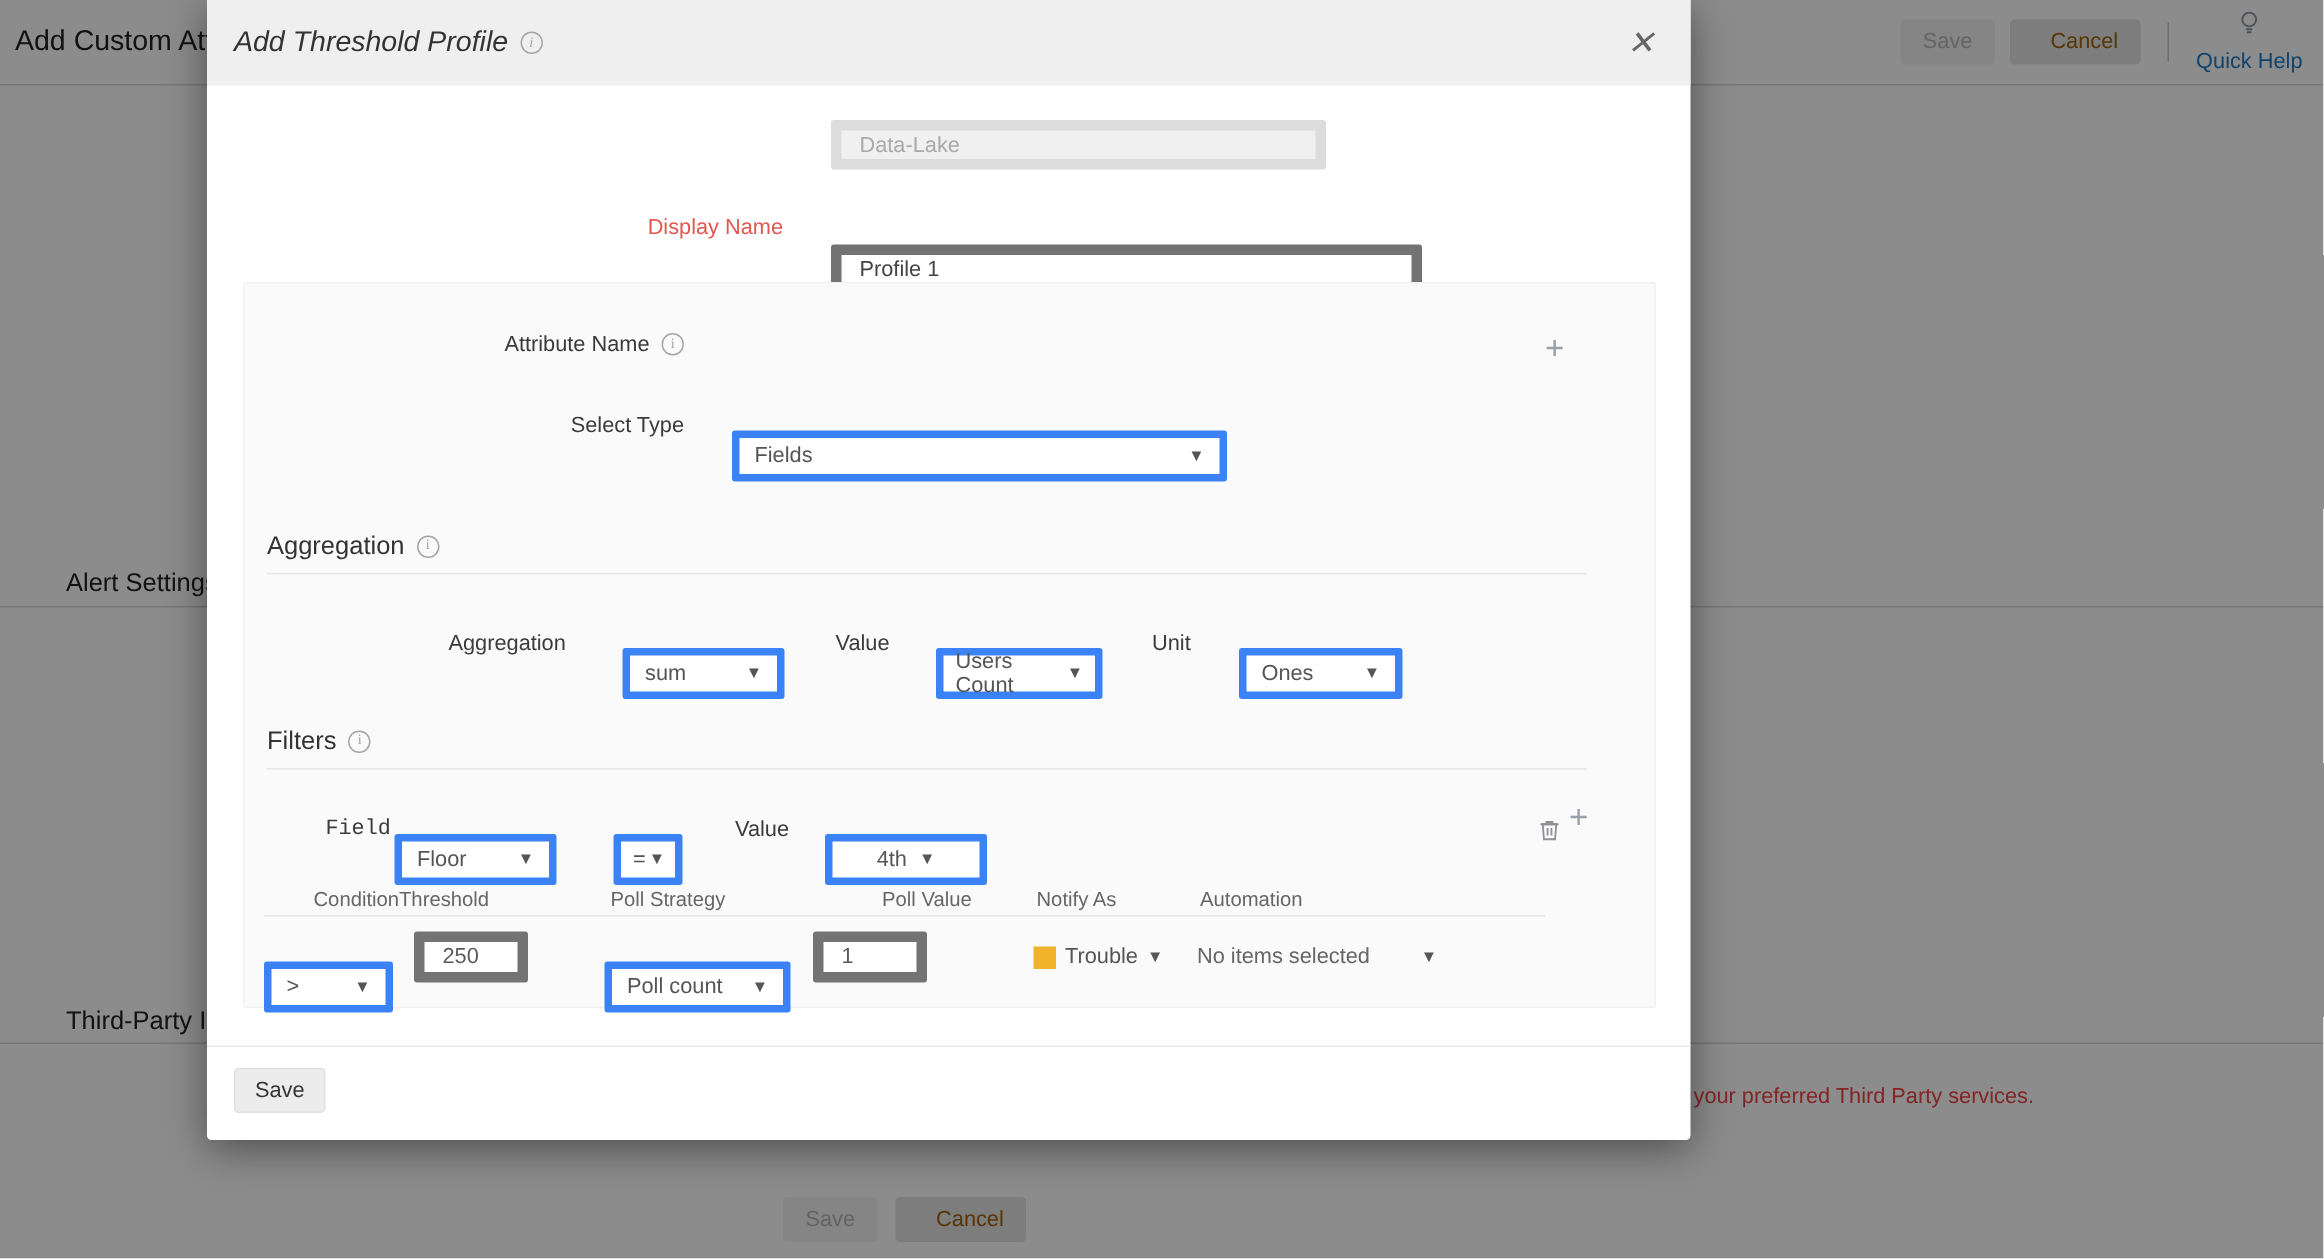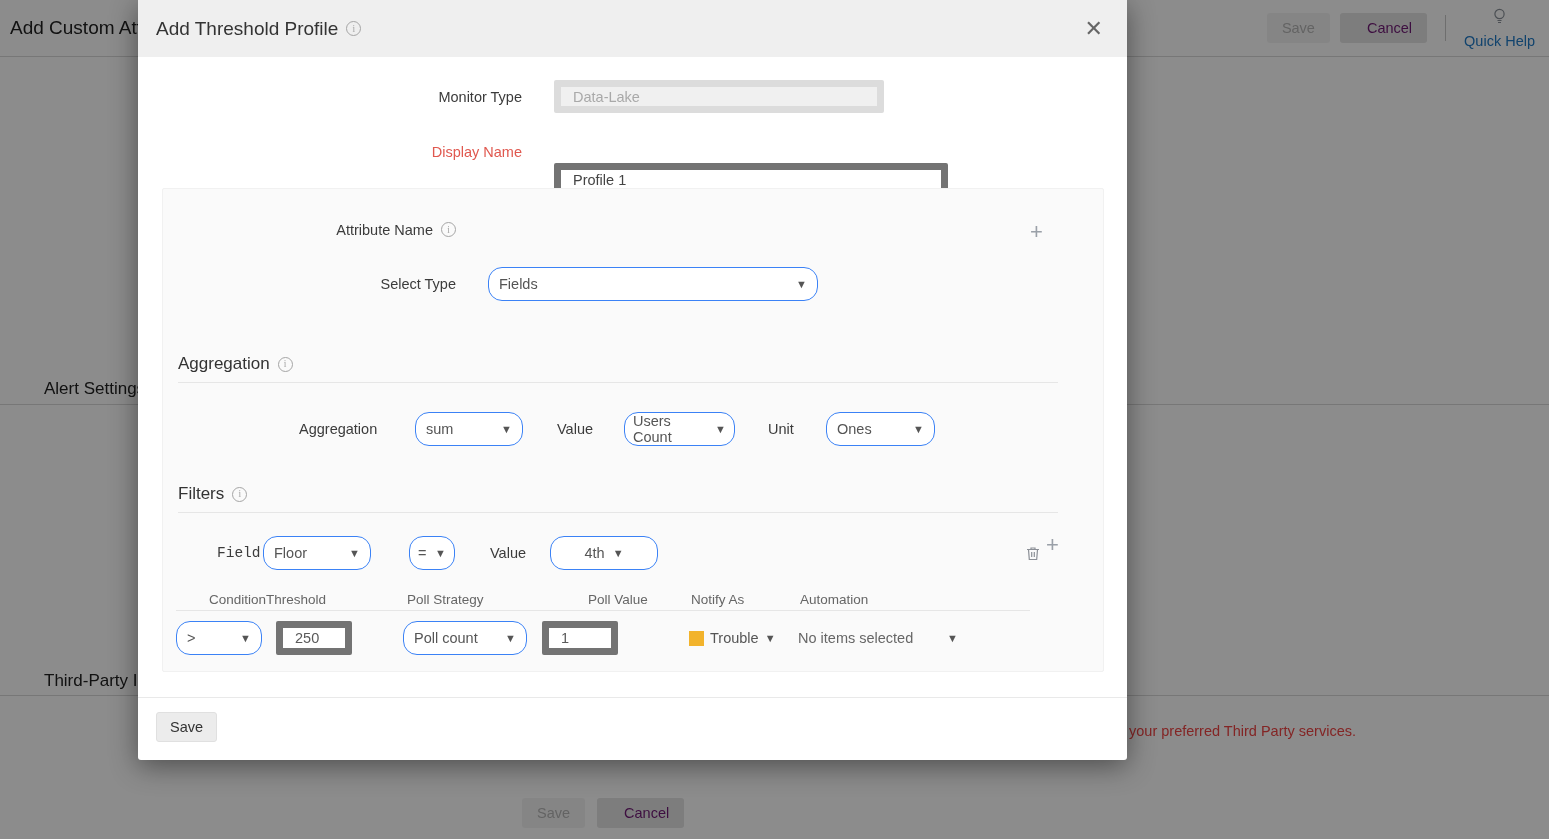--- a/index.html
+++ b/index.html
@@ -8,55 +8,55 @@
 
   
   .bg-page { position:absolute; inset:0; background:#fff; }
   .bg-topbar { position:absolute; left:0; top:0; width:100%; height:57px; background:#fff;
                border-bottom:1px solid #d9d9d9; display:flex; align-items:center; padding:0 10px; }
   .bg-title { font-size:19px; color:#222; white-space:nowrap; }
   .bg-topbar-right { margin-left:auto; display:flex; align-items:center; gap:10px; padding-right:4px; }
   .btn { border:none; border-radius:3px; font-size:14.5px; padding:7px 15px; cursor:pointer;
          font-family:"Liberation Sans", sans-serif; }
   .btn-disabled { background:#f3f3f3; color:#b5b5b5; }
-  .btn-gray { background:#e3e3e3; color:#701a75;padding-left:27px; }
+  .btn-gray { background:#e3e3e3; color:#a16207;padding-left:27px; }
   .vdiv { width:1px; height:26px; background:#c9c9c9; margin:0 8px; }
   .quick-help { display:flex; align-items:center; gap:5px; color:#1f7ac7; font-size:14.5px; cursor:pointer;flex-direction:column; }
   .bg-h2 { position:absolute; font-size:17px; color:#222; white-space:nowrap; }
   .bg-hr { position:absolute; left:0; width:100%; border-top:1px solid #d9d9d9; }
   .bg-frag { position:absolute; left:1129px; top:723px; font-size:14.5px; color:#ef4444; white-space:nowrap; }
   .bg-footer { position:absolute; left:522px; top:798px; display:flex; gap:12px; }
 
   
   .overlay { position:absolute; inset:0; background:rgba(0,0,0,0.45); }
 
   
   .modal { position:absolute; left:138px; top:0; width:989px; height:760px; background:#fff;
            border-radius:0 0 3px 3px; box-shadow:0 6px 28px rgba(0,0,0,0.45); }
   .modal-header { position:absolute; left:0; top:0; width:100%; height:57px; background:#efefef;
-                  display:flex; align-items:center; padding:0 18px; border-radius:0; }
+                  display:flex; align-items:center; padding:0 18px; border-radius:0;font-style:italic; }
   .modal-title { font-size:19px; color:#333; }
   .info-icon { display:inline-flex; align-items:center; justify-content:center; width:15px; height:15px;
                border:1px solid #a5a5a5; border-radius:50%; color:#a5a5a5; font-size:9.5px; margin-left:8px;
                font-family:"Liberation Serif", serif; flex:0 0 auto; }
   .modal-close { margin-left:auto; font-size:22px; color:#666; cursor:pointer; line-height:1; padding:2px 6px; }
 
   .lbl { position:absolute; font-size:14.5px; color:#3b3b3b; white-space:nowrap; display:flex;
          align-items:center; }
   .lbl-right { justify-content:flex-end; }
   .red { color:#e0584f; }
 
   .inputbox { position:absolute; border:7px solid #737373; background:#fff; border-radius:2px;
               font-size:14.5px; color:#444; display:flex; align-items:center; padding:0 12px; }
   .inputbox.disabled { background:#f0f0f0; border-color:#dcdcdc; color:#a9a9a9; }
   .inputbox.gray-text { color:#5a5a5a; }
 
-  .selbox { position:absolute; border:1px solid #3b82f6; background:#fff; border-radius:14px;
+  .selbox { position:absolute; border:5px solid #3b82f6; background:#fff; border-radius:2px;
             font-size:14.5px; color:#555; display:flex; align-items:center;
-            justify-content:space-between; padding:0 10px; cursor:pointer; }
+            justify-content:space-between; padding:0 10px; cursor:pointer;margin-top:20px; }
   .caret { font-size:11px; color:#555; margin-left:8px; }
 
   .plus-icon { position:absolute; font-size:22px; color:#9aa0a8; cursor:pointer; line-height:1; }
   .section { position:absolute; left:24px; top:188px; width:942px; height:484px; background:#fafafa;
              border:1px solid #f1f1f1; border-radius:2px; }
   .sec-h { position:absolute; font-size:17px; color:#333; display:flex; align-items:center; }
   .sec-hr { position:absolute; border-top:1px solid #e6e6e6; }
   .tbl-hd { position:absolute; font-size:13.5px; color:#666; white-space:nowrap; }
   .plain-sel { position:absolute; display:flex; align-items:center; gap:6px; font-size:14.5px;
                color:#555; cursor:pointer; white-space:nowrap; }
@@ -111,21 +111,20 @@
   <div class="overlay"></div>
 
   <div class="modal">
 
     <div class="modal-header">
       <span class="modal-title">Add Threshold Profile</span>
       <span class="info-icon">i</span>
       <span class="modal-close">✕</span>
     </div>
 
-    <div class="lbl lbl-right" style="left:0; top:80px; width:384px; height:33px;">Monitor Type</div>
     <div class="inputbox disabled" style="left:416px; top:80px; width:330px; height:33px;">Data-Lake</div>
 
     <div class="lbl lbl-right red" style="left:0; top:135px; width:384px; height:33px;">Display Name</div>
     <div class="inputbox" style="left:416px; top:135px; width:394px; height:33px;margin-top:28px;">Profile 1</div>
 
     <div class="section">
 
       <div class="lbl" style="left:0; top:23px; width:293px; height:35px; justify-content:flex-end;">
         <span>Attribute Name</span>
         <span class="info-icon">i</span>

